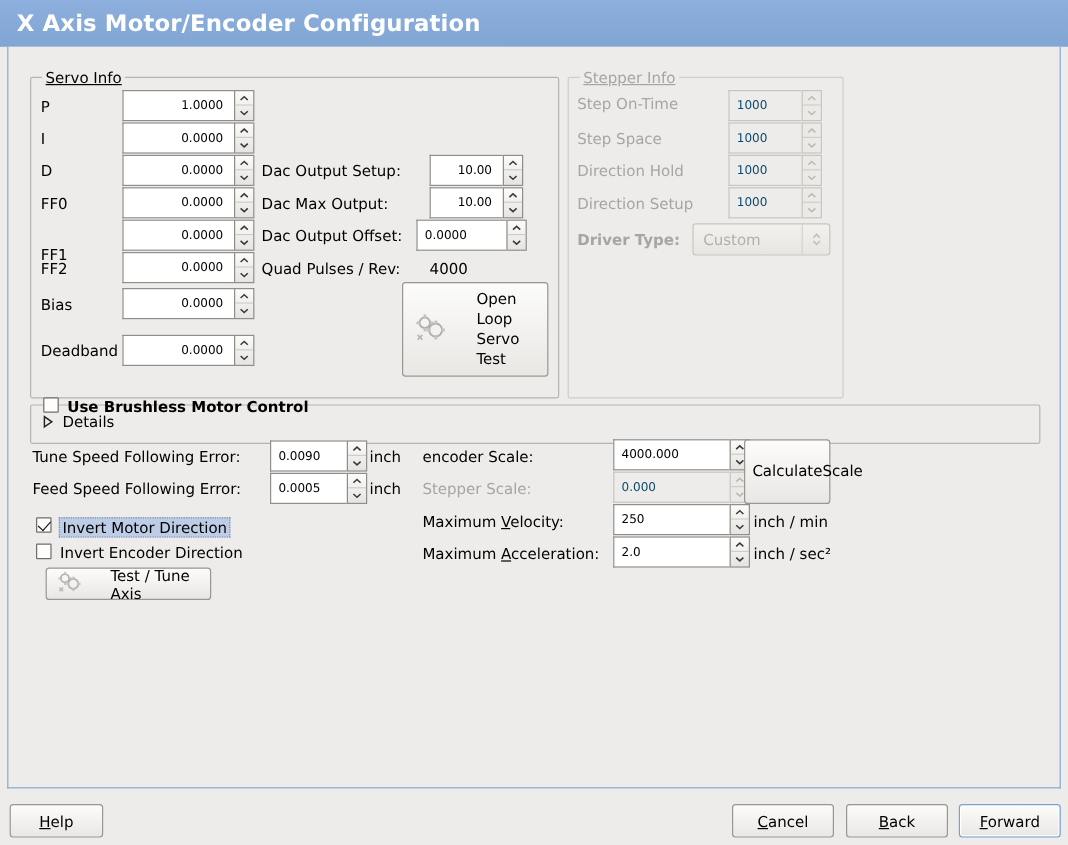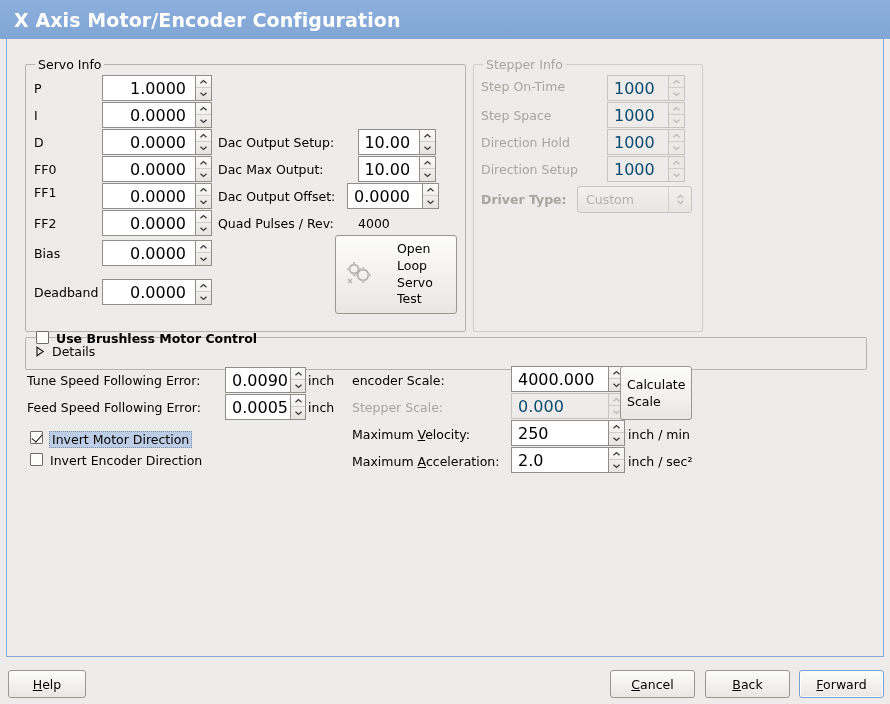--- a/index.html
+++ b/index.html
@@ -45,20 +45,21 @@
     border-radius: 2px;
   }
   .groupbox.disabled { border-color: #cfcdc9; }
   .group-title {
     position: absolute;
     top: -8px; left: 9px;
     background: #edecea;
     padding: 0 3px;
     font-size: 12.5px;
     color: #000;
+    text-decoration: underline;
   }
   .group-title.disabled { color: #a8a5a1; }
 
   
   .lbl { position: absolute; font-size: 12.5px; color: #000; white-space: nowrap; }
   .lbl.dis { color: #a8a5a1; }
 
   
   .spin {
     position: absolute;
@@ -66,21 +67,21 @@
     display: flex;
     align-items: stretch;
   }
   .spin .fld {
     flex: 1 1 auto;
     border: 1px solid #918e8a;
     border-right: none;
     background: #ffffff;
     display: flex; align-items: center;
     padding: 0 6px;
-    font-size: 16px;
+    font-size: 10px;
     color: #000;
     overflow: hidden;
   }
   .spin .fld.right { justify-content: flex-end; padding-right: 9px; }
   .spin .fld.left  { justify-content: flex-start; }
   .spin.dis .fld {
     border-color: #c8c5c1;
     background: #edecea;
     color: #0c4a6e;
   }
@@ -187,21 +188,21 @@
 <div class="content-panel">
 
   <div class="groupbox" style="left:18px; top:25px; width:441px; height:268px;">
     <span class="group-title">Servo Info</span>
   </div>
 
   <span class="lbl" style="left:27px; top:42px;">P</span>
   <span class="lbl" style="left:27px; top:69px;">I</span>
   <span class="lbl" style="left:27px; top:96px;">D</span>
   <span class="lbl" style="left:27px; top:123px;">FF0</span>
-  <span class="lbl" style="left:27px; top:146px;">FF1</span>
+  <span class="lbl" style="left:27px; top:166px;">FF1</span>
   <span class="lbl" style="left:27px; top:177px;">FF2</span>
   <span class="lbl" style="left:27px; top:207px;">Bias</span>
   <span class="lbl" style="left:27px; top:246px;">Deadband</span>
 
   <div class="spin" style="left:95px; top:36px; width:110px;">
     <div class="fld right">1.0000</div>
     <div class="btns">
       <div class="ar">
           <svg class="chev" width="9" height="6" viewBox="0 0 9 6">
             <path d="M1.5 4.3 L4.5 1.6 L7.5 4.3"></path>
@@ -534,20 +535,44 @@
 
   <div class="cbox" style="left:23px; top:392px;">
     <span class="box checked"></span>
     <span class="cl sel">Invert Motor Direction</span>
   </div>
   <div class="cbox" style="left:23px; top:414px;">
     <span class="box"></span>
     <span class="cl">Invert Encoder Direction</span>
   </div>
 
+  <div class="btn" style="left:31px; top:434px; width:138px; height:27px; justify-content:flex-start; padding:0 7px;">
+    <span class="gears" style="margin-right:5px;">
+      <svg width="24" height="20" viewBox="0 0 30 26">
+        <g fill="none" stroke="#b0adaa" stroke-width="1.8">
+          <circle cx="10" cy="9" r="4.4"></circle>
+          <circle cx="19" cy="15" r="5.4"></circle>
+        </g>
+        <g fill="#c4c1be">
+          <rect x="9" y="2" width="2.2" height="3"></rect>
+            <rect x="9" y="13.2" width="2.2" height="3"></rect>
+          <rect x="3" y="8" width="3" height="2.2"></rect>
+            <rect x="14.2" y="8" width="3" height="2.2"></rect>
+          <rect x="18" y="7.2" width="2.4" height="3.2"></rect>
+            <rect x="18" y="19.6" width="2.4" height="3.2"></rect>
+          <rect x="11.6" y="13.8" width="3.2" height="2.4"></rect>
+            <rect x="23.6" y="13.8" width="3.2" height="2.4"></rect>
+        </g>
+        <g fill="none" stroke="#b8b5b2" stroke-width="1.6">
+          <path d="M4 19 l4 4 M8 19 l-4 4"></path>
+        </g>
+      </svg>
+    </span>
+    <span>Test / Tune Axis</span>
+  </div>
 
   <span class="lbl" style="left:345px; top:334px;">encoder Scale:</span>
   <div class="spin" style="left:504px; top:327px; width:114px;">
     <div class="fld left">4000.000</div>
     <div class="btns">
       <div class="ar">
           <svg class="chev" width="9" height="6" viewBox="0 0 9 6">
             <path d="M1.5 4.3 L4.5 1.6 L7.5 4.3"></path>
           </svg>
         </div>
@@ -570,21 +595,21 @@
         </div>
       <div class="ar">
           <svg class="chev" width="9" height="6" viewBox="0 0 9 6">
             <path d="M1.5 1.7 L4.5 4.4 L7.5 1.7"></path>
           </svg>
         </div>
     </div>
   </div>
 
   <div class="btn" style="left:613px; top:327px; width:72px; height:54px; justify-content:flex-start; padding:0 6px;">
-    <span style="display:flex; flex-direction:column; line-height:1.4;">
+    <span style="display:flex; flex-direction:row; line-height:1.4;">
       <span>Calculate</span>
       <span>Scale</span>
     </span>
   </div>
 
   <span class="lbl" style="left:345px; top:388px;">
     <span>Maximum </span><span style="text-decoration:underline;">V</span><span>elocity:</span>
   </span>
   <div class="spin" style="left:504px; top:381px; width:114px;">
     <div class="fld left">250</div>

